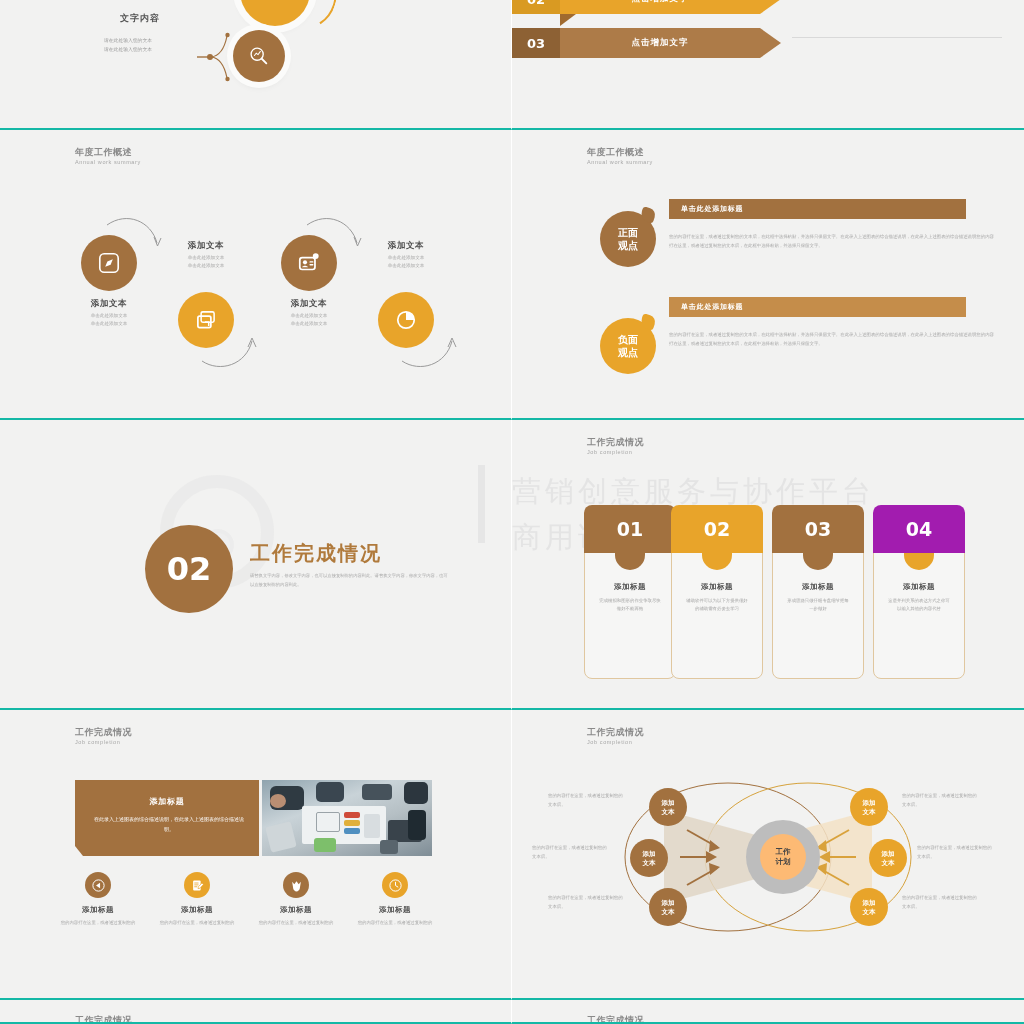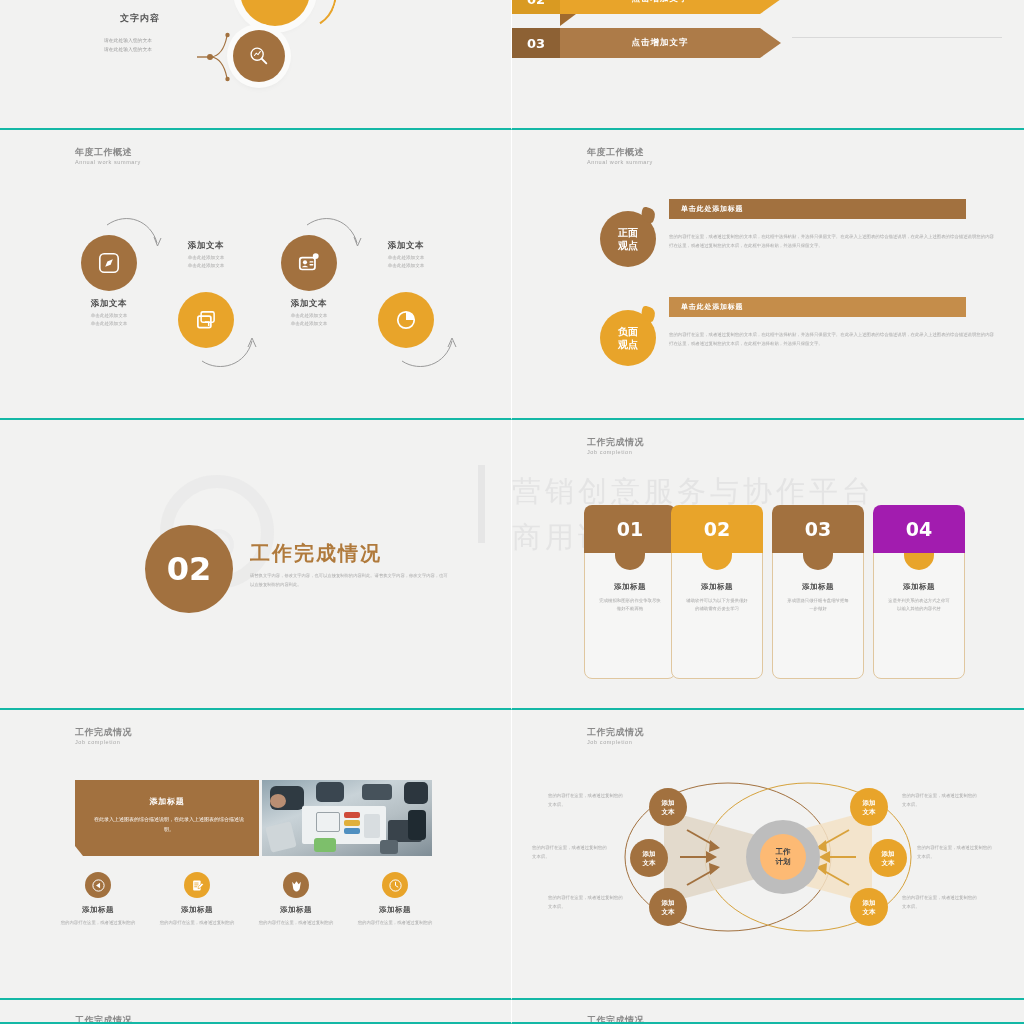--- a/index.html
+++ b/index.html
@@ -328,21 +328,21 @@
 
     <div class="bub brown" style="left:88px;top:81px;">
       <span>
         <span>正面</span><br>
         <span>观点</span>
       </span>
     </div>
     <div class="bbar brown" style="left:157px;top:69px;width:285px;">单击此处添加标题</div>
     <div class="btxt" style="left:157px;top:102px;">您的内容打在这里，或者通过复制您的文本后，在此框中选择粘贴，并选择只保留文字。在此录入上述图表的综合描述说明，在此录入上述图表的综合描述说明您的内容打在这里，或者通过复制您的文本后，在此框中选择粘贴，并选择只保留文字。</div>
 
-    <div class="bub orange" style="left:88px;top:180px;">
+    <div class="bub orange" style="left:88px;top:188px;">
       <span>
         <span>负面</span><br>
         <span>观点</span>
       </span>
     </div>
     <div class="bbar orange" style="left:157px;top:167px;width:285px;">单击此处添加标题</div>
     <div class="btxt" style="left:157px;top:200px;">您的内容打在这里，或者通过复制您的文本后，在此框中选择粘贴，并选择只保留文字。在此录入上述图表的综合描述说明，在此录入上述图表的综合描述说明您的内容打在这里，或者通过复制您的文本后，在此框中选择粘贴，并选择只保留文字。</div>
   </div>
 
   <div class="slide r3l">

